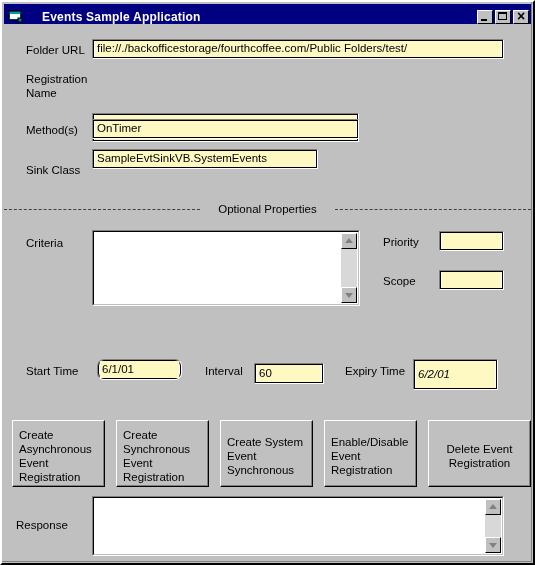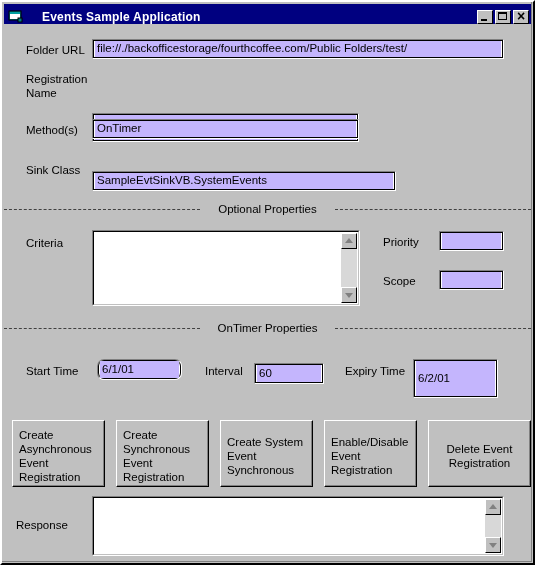--- a/index.html
+++ b/index.html
@@ -146,21 +146,21 @@
     border-left: 1px solid #808080;
     border-right: 1px solid #ffffff;
     border-bottom: 1px solid #ffffff;
     outline: 1px solid #000000;
     outline-offset: -2px;
     padding: 0;
   }
   .tf-inner {
     position: absolute;
     left: 2px; right: 2px; top: 1px; bottom: 1px;
-    background: #c4b5fd;
+    background: #fef9c3;
     font-family: "Liberation Sans", sans-serif;
     font-size: 11.5px;
     color: #000000;
     line-height: 1;
     display: flex;
     align-items: center;
     padding-left: 2px;
     overflow: hidden;
     white-space: nowrap;
   }
@@ -318,21 +318,21 @@
     <div class="tf" style="left:88px; top:57px; width:267px; height:29px;margin-top:32px;">
       <div class="tf-inner">testreg.eml</div>
     </div>
 
     <div class="lbl" style="left:22px; top:99px;">Method(s)</div>
     <div class="tf" style="left:88px; top:95px; width:267px; height:20px;">
       <div class="tf-inner">OnTimer</div>
     </div>
 
     <div class="lbl" style="left:22px; top:139px;">Sink Class</div>
-    <div class="tf" style="left:88px; top:147px; width:304px; height:20px;">
+    <div class="tf" style="left:88px; top:125px; width:226px; height:20px;">
       <div class="tf-inner">SampleEvtSinkVB.SystemEvents</div>
     </div>
 
     <div class="sep" style="top:178px;">
       <span class="line"></span>
       <span class="sep-label">Optional Properties</span>
       <span class="line"></span>
     </div>
 
     <div class="lbl" style="left:22px; top:212px;">Criteria</div>
@@ -347,38 +347,33 @@
     <div class="lbl" style="left:379px; top:211px;">Priority</div>
     <div class="tf" style="left:435px; top:207px; width:65px; height:20px;">
       <div class="tf-inner"></div>
     </div>
 
     <div class="lbl" style="left:379px; top:250px;">Scope</div>
     <div class="tf" style="left:435px; top:246px; width:65px; height:20px;">
       <div class="tf-inner"></div>
     </div>
 
-    <div class="sep" style="top:297px;">
-      <span class="line"></span>
-      <span class="sep-label">OnTimer Properties</span>
-      <span class="line"></span>
-    </div>
 
     <div class="lbl" style="left:22px; top:340px;">Start Time</div>
     <div class="tf" style="left:93px; top:335px; width:85px; height:21px;border-radius:7px;">
       <div class="tf-inner">6/1/01</div>
     </div>
 
     <div class="lbl" style="left:201px; top:340px;">Interval</div>
     <div class="tf" style="left:250px; top:339px; width:70px; height:21px;">
       <div class="tf-inner">60</div>
     </div>
 
     <div class="lbl" style="left:341px; top:340px;">Expiry Time</div>
-    <div class="tf" style="left:409px; top:335px; width:85px; height:39px;">
+    <div class="tf" style="left:409px; top:335px; width:85px; height:31px;font-style:italic;">
       <div class="tf-inner">6/2/01</div>
     </div>
 
     <button class="btn" style="left:8px; top:396px; width:93px; height:67px;">Create
 Asynchronous
 Event
 Registration</button>
 
     <button class="btn" style="left:112px; top:396px; width:93px; height:67px;">Create
 Synchronous

